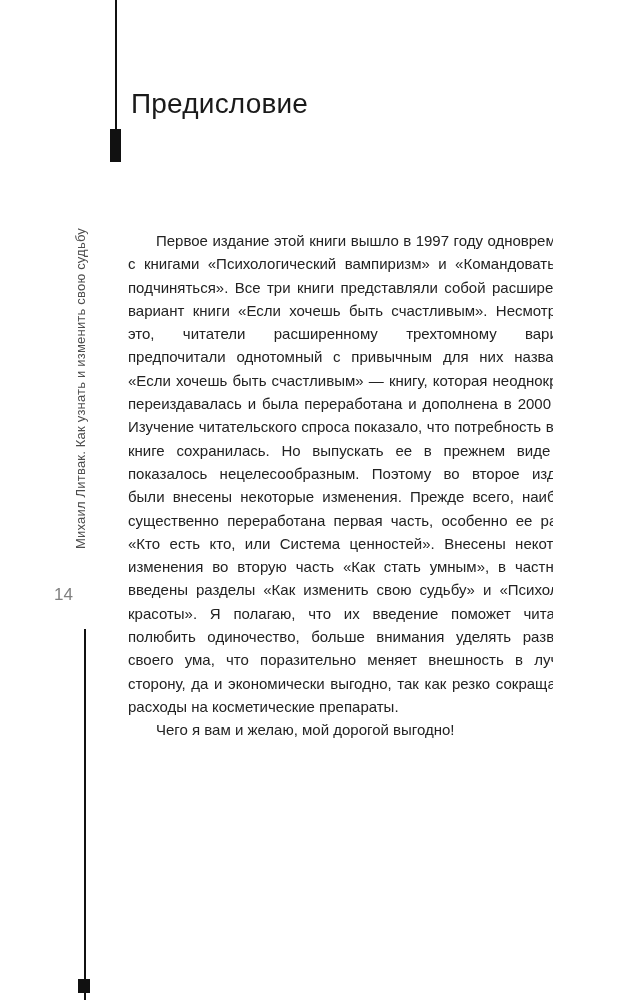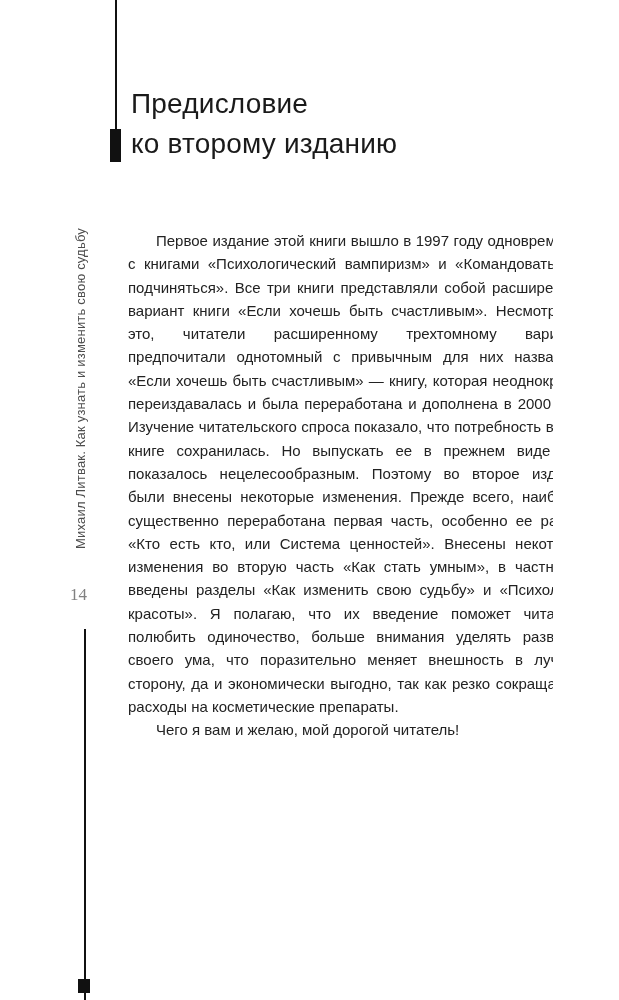--- a/index.html
+++ b/index.html
@@ -49,24 +49,23 @@
     font-size: 13px;
     letter-spacing: 0.2px;
     color: #4d4d4d;
     white-space: nowrap;
     text-align: center;
   }
 
   
   .page-number {
     position: absolute;
-    left: 70px; top: 585px;
+    left: 54px; top: 585px;
     font-size: 17px;
     color: #808080;
-    font-family: Liberation Serif, serif;
   }
 
   
   .rule-bottom {
     position: absolute;
     left: 84px; top: 629px;
     width: 2px; height: 371px;
     background: #111;
   }
   .square-bottom {
@@ -96,28 +95,27 @@
 </head>
 <body>
 
 <div class="page">
 
   <div class="rule-top"></div>
   <div class="square-top"></div>
 
   <h1 class="heading">
     <span>Предисловие</span>
-    <span>ко второму изданию</span>
   </h1>
 
   <div class="sidebar-title">Михаил Литвак. Как узнать и изменить свою судьбу</div>
 
   <div class="page-number">14</div>
 
   <div class="rule-bottom"></div>
   <div class="square-bottom"></div>
 
   <main class="body-text">
     <p>Первое издание этой книги вышло в 1997 году одновременно с книгами «Психологический вампиризм» и «Командовать или подчиняться». Все три книги представляли собой расширенный вариант книги «Если хочешь быть счастливым». Несмотря на это, читатели расширенному трехтомному варианту предпочитали однотомный с привычным для них названием «Если хочешь быть счастливым» — книгу, которая неоднократно переиздавалась и была переработана и дополнена в 2000 году. Изучение читательского спроса показало, что потребность в этой книге сохранилась. Но выпускать ее в прежнем виде нам показалось нецелесообразным. Поэтому во второе издание были внесены некоторые изменения. Прежде всего, наиболее существенно переработана первая часть, особенно ее раздел «Кто есть кто, или Система ценностей». Внесены некоторые изменения во вторую часть «Как стать умным», в частности, введены разделы «Как изменить свою судьбу» и «Психология красоты». Я полагаю, что их введение поможет читателю полюбить одиночество, больше внимания уделять развитию своего ума, что поразительно меняет внешность в лучшую сторону, да и экономически выгодно, так как резко сокращаются расходы на косметические препараты.</p>
-    <p>Чего я вам и желаю, мой дорогой читатель!</p>
+    <p>Чего я вам и желаю, мой дорогой выгодно!</p>
   </main>
 
 </div>
 
 </body></html>

